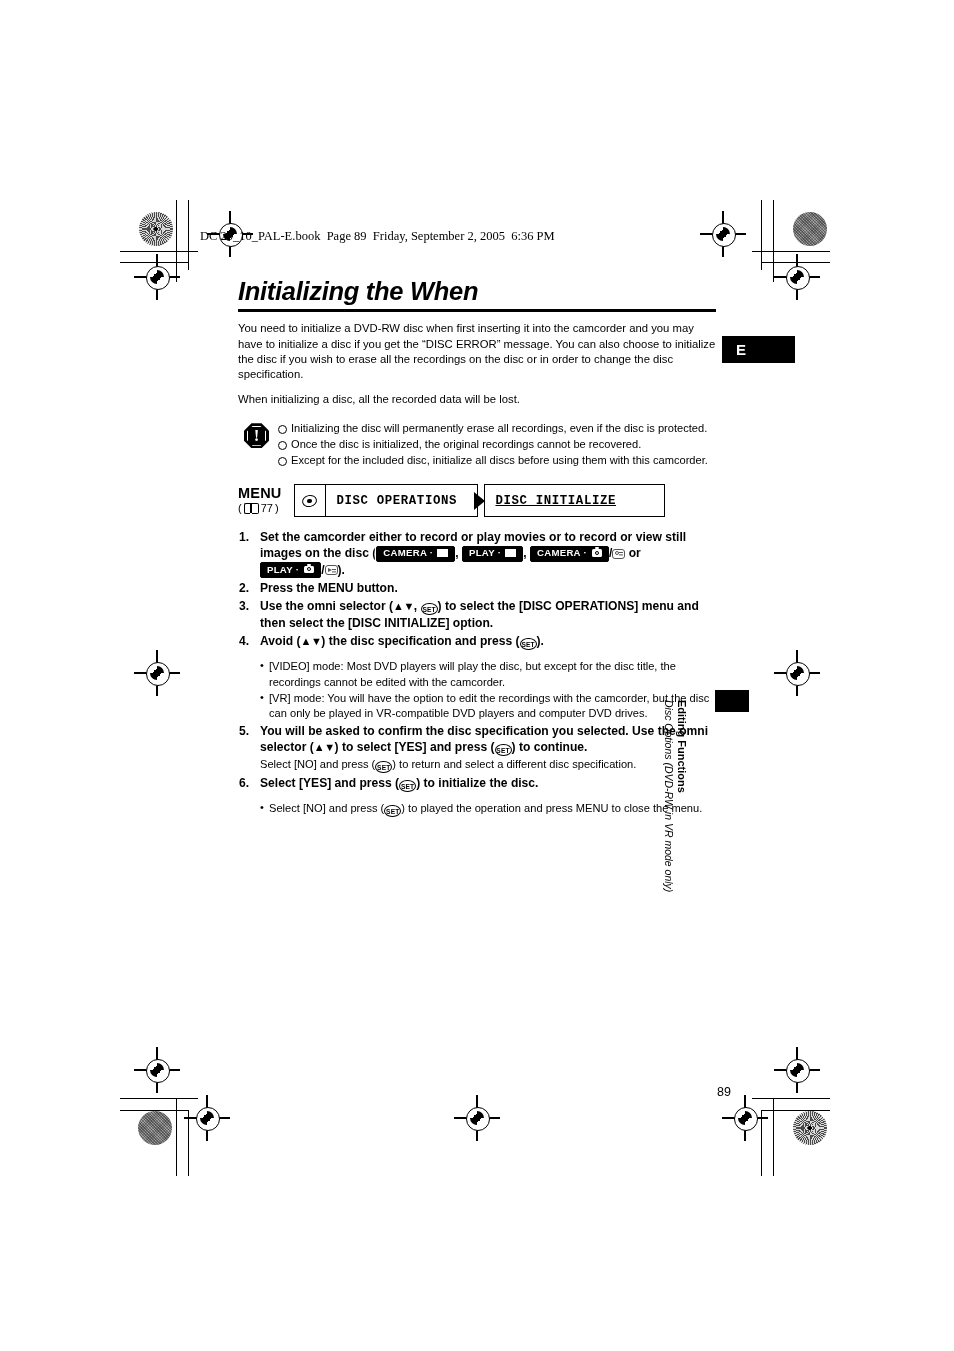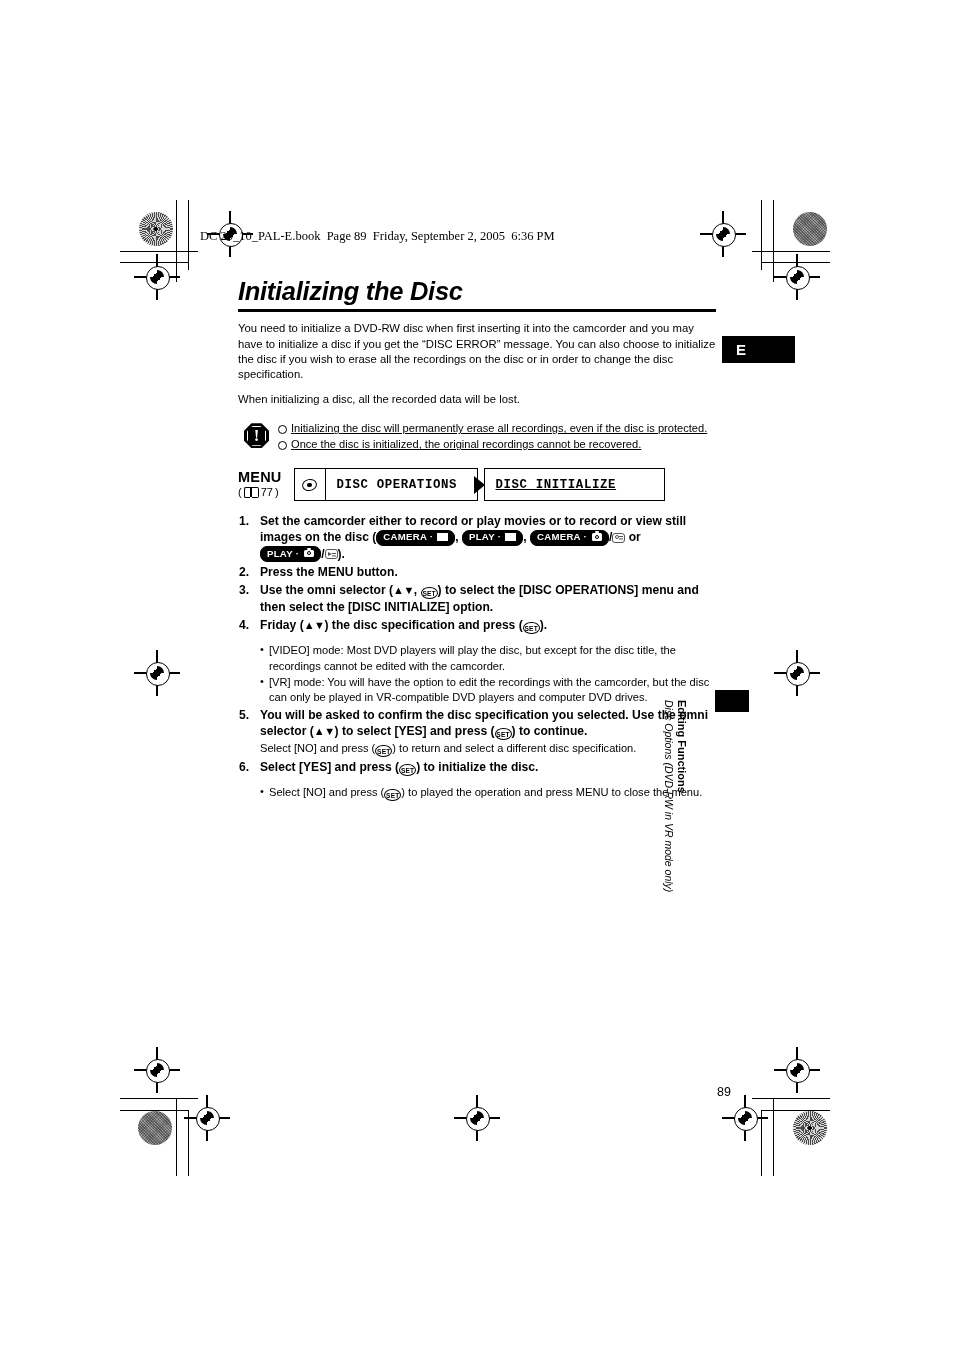--- a/index.html
+++ b/index.html
@@ -120,21 +120,21 @@
   .oct-inner {
     position:absolute; left:2.6px; top:2.6px; right:2.6px; bottom:2.6px;
     border:1.4px solid #fff;
     clip-path: polygon(30% 0%, 70% 0%, 100% 30%, 100% 70%, 70% 100%, 30% 100%, 0% 70%, 0% 30%);
   }
   .oct-bang {
     position:absolute; left:0; right:0; top:3px;
     text-align:center; color:#fff; font-size:17px; font-weight:bold;
     line-height:19px; font-family:"Liberation Serif", serif;
   }
-  .caution-list { flex: 1 1 auto; text-decoration: underline; }
+  .caution-list { flex: 1 1 auto; }
   .cautionitem {
     position: relative;
     padding-left: 13px;
     font-size: 11.1px;
     line-height: 1.35;
     margin-bottom: 1px;
   }
   .cautionitem .o-bullet {
     position: absolute; left: 0; top: 4px;
     width: 7px; height: 7px;
@@ -251,21 +251,21 @@
     content: "•";
     position: absolute; left: 0; top: -1px;
     font-size: 11px;
   }
 
   
   .badge {
     display: inline-block;
     background: #000;
     color: #fff;
-    border-radius: 7px;
+    border-radius: 2px;
     padding: 0.5px 6px 1.5px 6px;
     font-size: 9.6px;
     font-weight: bold;
     letter-spacing: .3px;
     line-height: 12px;
     vertical-align: 1px;
     white-space: nowrap;
     border: 1.4px solid #000;
     box-shadow: 0 0 0 1.2px #fff;
   }
@@ -484,41 +484,45 @@
 </div>
 
 <div class="slug">DC 20_10_PAL-E.book  Page 89  Friday, September 2, 2005  6:36 PM</div>
 
 <div class="etab">
   <span>E</span>
 </div>
 
 <div class="page">
 
-  <h1 class="title">Initializing the Disc</h1>
+  <h1 class="title">Initializing the When</h1>
   <div class="title-rule"></div>
 
   <p class="body">You need to initialize a DVD-RW disc when first inserting it into the camcorder and you may have to initialize a disc if you get the “DISC ERROR” message. You can also choose to initialize the disc if you wish to erase all the recordings on the disc or in order to change the disc specification.</p>
   <p class="body">When initializing a disc, all the recorded data will be lost.</p>
 
   <div class="caution">
     <div class="caution-icon">
       <div class="oct"></div>
       <div class="oct-inner"></div>
       <div class="oct-bang">!</div>
     </div>
     <div class="caution-list">
       <div class="cautionitem">
         <span class="o-bullet"></span>
         <span>Initializing the disc will permanently erase all recordings, even if the disc is protected.</span>
       </div>
       <div class="cautionitem">
         <span class="o-bullet"></span>
         <span>Once the disc is initialized, the original recordings cannot be recovered.</span>
       </div>
+      <div class="cautionitem">
+        <span class="o-bullet"></span>
+        <span>Except for the included disc, initialize all discs before using them with this camcorder.</span>
+      </div>
     </div>
   </div>
 
   <div class="menurow">
     <div class="menulabel">
       <div class="mtitle">MENU</div>
       <div class="mref">
         <span>(</span>
         <span class="book-icon">
             <span class="book-spine"></span>
@@ -555,21 +559,21 @@
     <li>
       <span>Press the MENU button.</span>
     </li>
 
     <li>
       <span>Use the omni selector (</span><span class="arrows">▲▼</span><span>,</span>
       <span class="set-btn">SET</span><span>) to select the [DISC OPERATIONS] menu and then select the [DISC INITIALIZE] option.</span>
     </li>
 
     <li>
-      <span>Friday (</span><span class="arrows">▲▼</span><span>) the disc specification and press (</span><span class="set-btn">SET</span><span>).</span>
+      <span>Avoid (</span><span class="arrows">▲▼</span><span>) the disc specification and press (</span><span class="set-btn">SET</span><span>).</span>
       <ul class="dots">
         <li>[VIDEO] mode: Most DVD players will play the disc, but except for the disc title, the recordings cannot be edited with the camcorder.</li>
         <li>[VR] mode: You will have the option to edit the recordings with the camcorder, but the disc can only be played in VR-compatible DVD players and computer DVD drives.</li>
       </ul>
     </li>
 
     <li>
       <span>You will be asked to confirm the disc specification you selected. Use the omni selector (</span><span class="arrows">▲▼</span><span>) to select [YES] and press (</span><span class="set-btn">SET</span><span>) to continue.</span>
       <div class="substep">
         <span>Select [NO] and press (</span><span class="set-btn">SET</span><span>) to return and select a different disc specification.</span>

